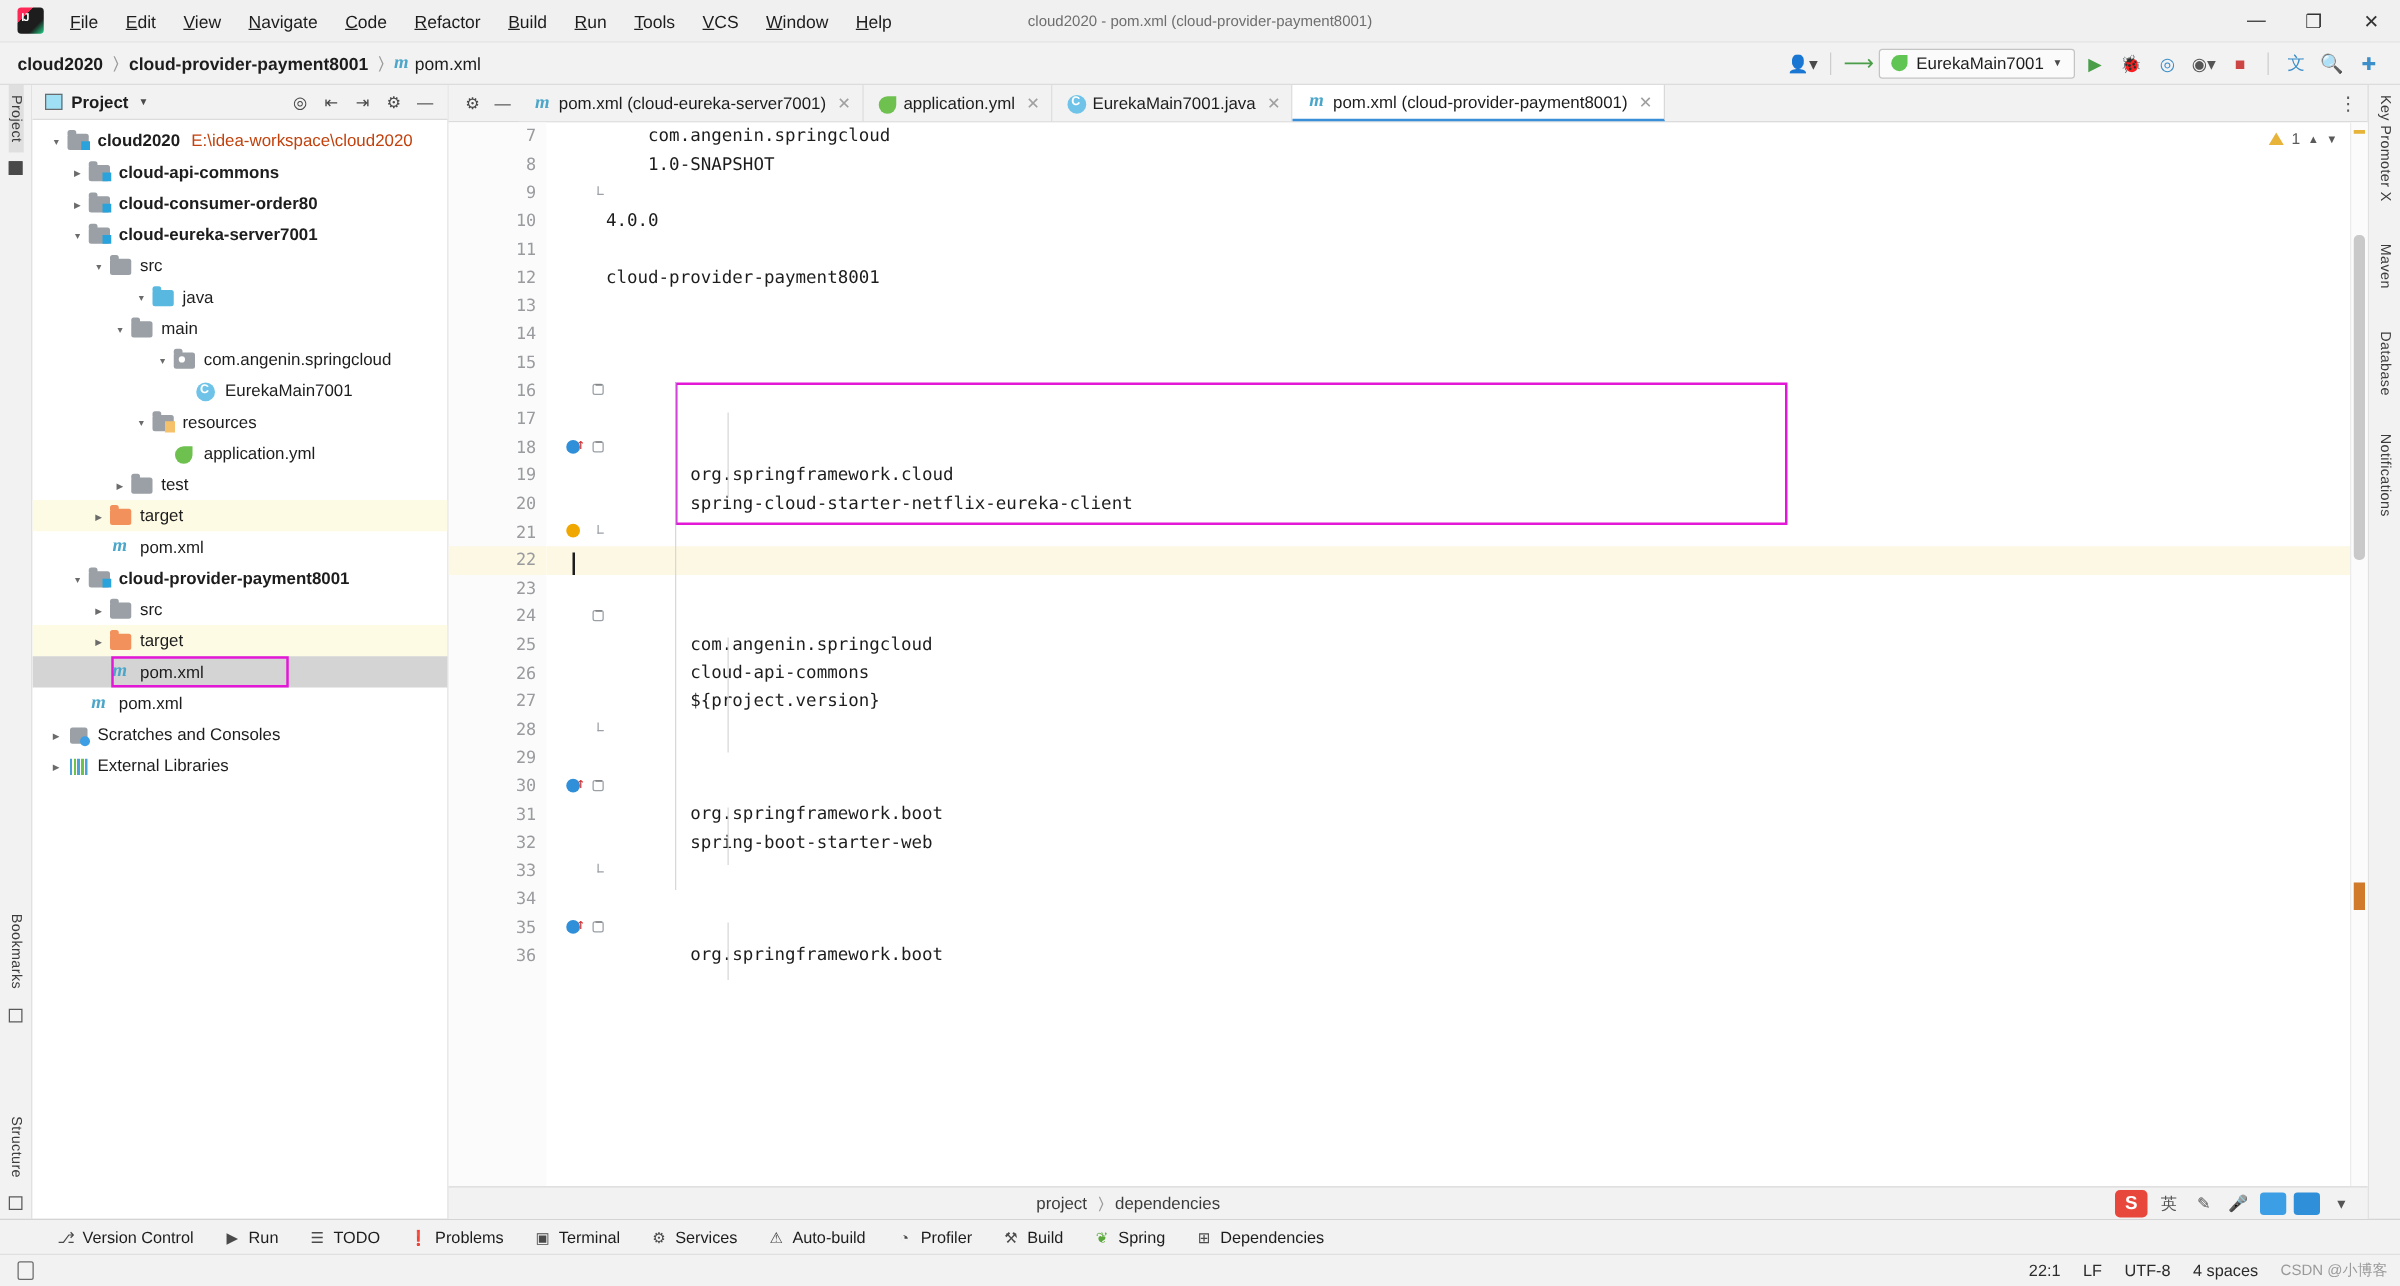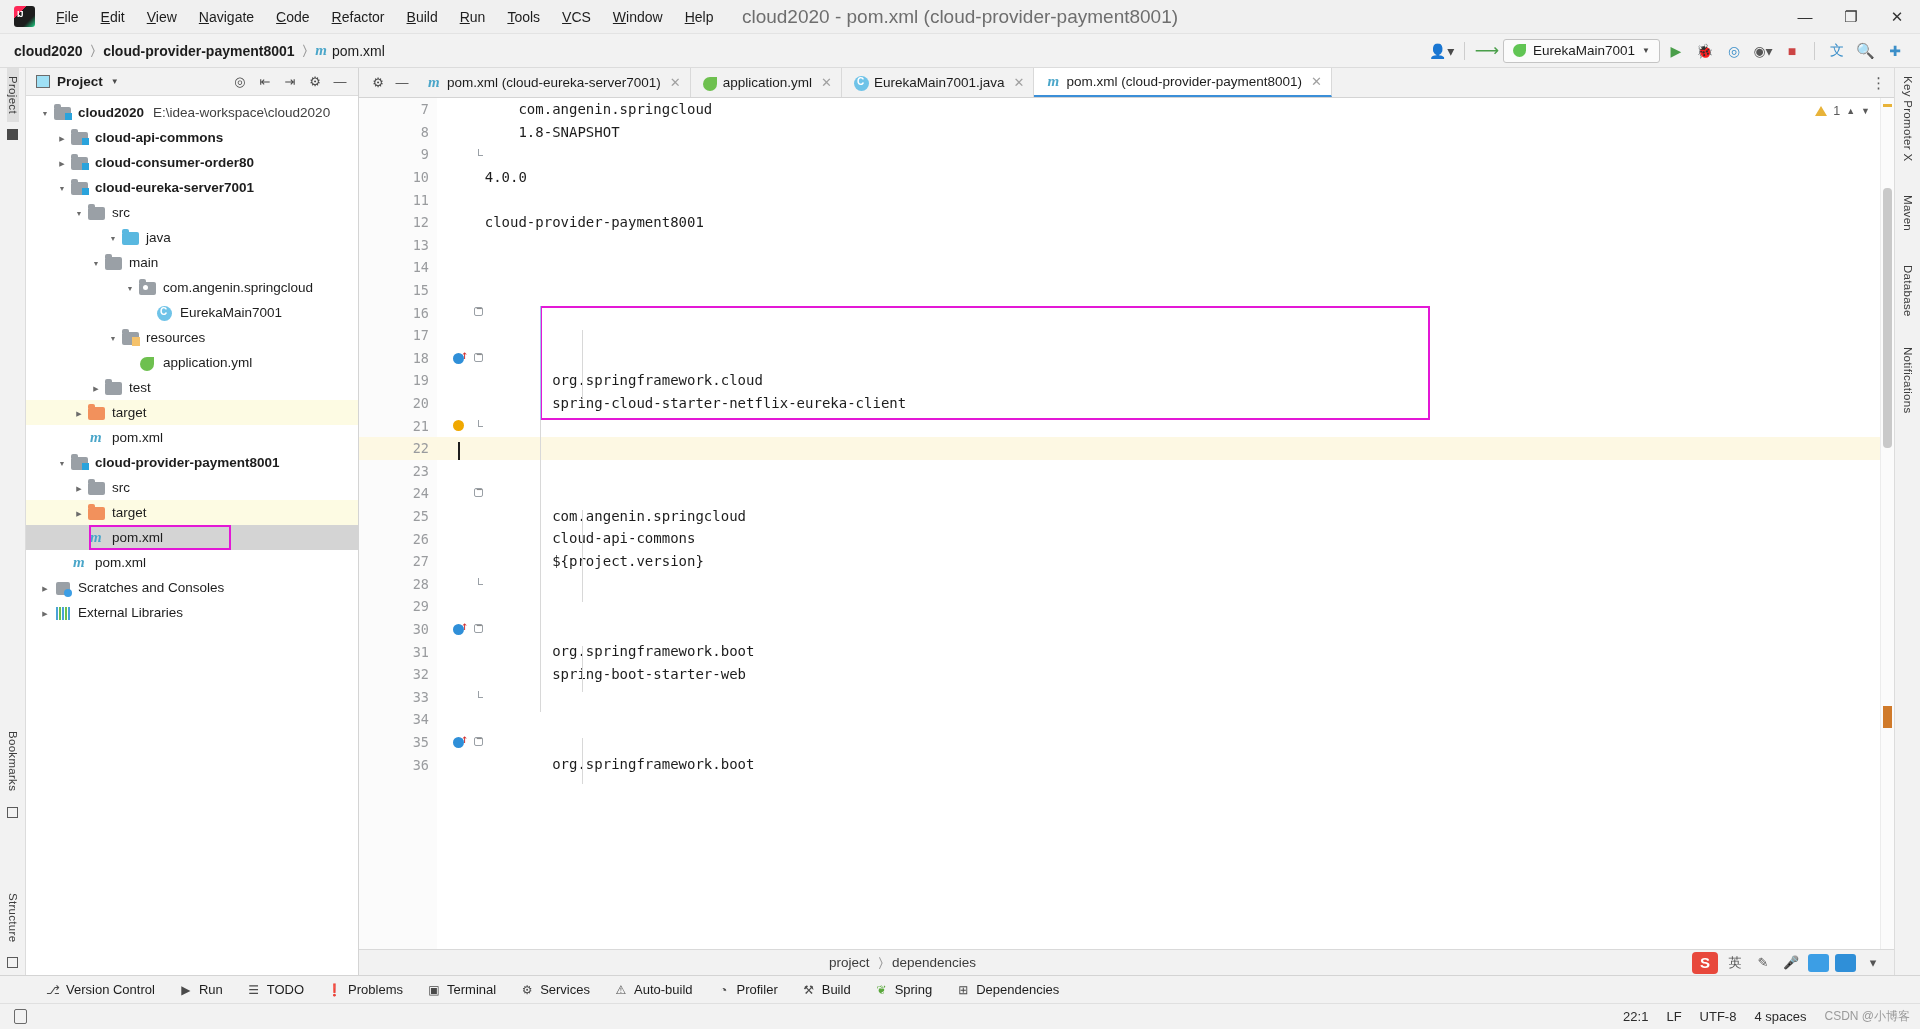--- a/index.html
+++ b/index.html
@@ -14,21 +14,21 @@
   .titlebar { height:34px; background:#f0f0f0; display:flex; align-items:center;
               border-bottom:1px solid #e3e3e3; position:relative; flex:0 0 34px; }
   .ij-logo { width:21px; height:21px; margin:0 10px 0 14px; border-radius:3px;
              background:linear-gradient(135deg,#fe2857 0%,#fe2857 30%,#1d1d1d 30%,#1d1d1d 70%,#21d789 100%);
              position:relative; }
   .ij-logo:after { content:"IJ"; position:absolute; left:3px; top:3px; font-size:9px;
                    color:#fff; font-weight:bold; letter-spacing:-1px; }
   .menu { display:flex; align-items:center; gap:0px; }
   .menu-item { padding:4px 11px; font-size:14px; color:#1d1d1d; cursor:default; }
   .menu-item u { text-decoration:underline; }
-  .win-title { position:absolute; left:0; right:0; text-align:center; font-size:19px;
+  .win-title { position:absolute; left:0; right:0; text-align:center; font-size:12px;
                color:#6e6e6e; pointer-events:none; }
   .win-buttons { margin-left:auto; display:flex; height:34px; }
   .win-btn { width:46px; height:34px; display:flex; align-items:center; justify-content:center;
              font-size:15px; color:#333; }
 
   
   .navbar { height:34px; background:#f2f2f2; display:flex; align-items:center;
             border-bottom:1px solid #dcdcdc; flex:0 0 34px; padding-left:14px; }
   .crumb { font-size:14px; font-weight:bold; color:#1d1d1d; }
   .crumb.plain { font-weight:normal; }
@@ -93,21 +93,21 @@
   .javaico { position:absolute; top:1px; left:1px; width:15px; height:15px; border-radius:50%;
              background:#6fc3e8; }
   .javaico:after { content:"C"; position:absolute; color:#fff; font-size:10px; left:3px; top:0px; font-weight:bold; }
   .libico { position:absolute; top:2px; left:2px; width:14px; height:13px;
             background:repeating-linear-gradient(90deg,#4aa3d6 0 2px,#fff 2px 3px,#6cc24a 3px 5px,#fff 5px 6px,#4aa3d6 6px 8px,#fff 8px 9px,#6cc24a 9px 11px,#fff 11px 12px,#4aa3d6 12px 14px); }
   .scrico { position:absolute; top:2px; left:2px; width:14px; height:13px; background:#9aa0a6; border-radius:2px; }
   .scrico:after { content:""; position:absolute; right:-2px; bottom:-2px; width:8px; height:8px;
                   border-radius:50%; background:#3c9ee5; }
   .nlabel { color:#1d1d1d; }
   .nlabel.bold { font-weight:bold; }
-  .npath { color:#404040; margin-left:9px; }
+  .npath { color:#c2410c; margin-left:9px; }
   .magenta-box { outline:2.5px solid #e318d6; outline-offset:-1px; }
 
   
   .editor-col { flex:1; display:flex; flex-direction:column; min-width:0; background:#fff; }
   .tabs { height:30px; background:#f2f2f2; display:flex; align-items:stretch;
           border-bottom:1px solid #d4d4d4; flex:0 0 30px; }
   .tab-tools { display:flex; align-items:center; padding:0 2px 0 8px; gap:2px; }
   .tab-tool { width:22px; height:22px; display:flex; align-items:center; justify-content:center;
               color:#4a4a4a; font-size:13px; }
   .tab { display:flex; align-items:center; gap:6px; padding:0 9px 0 11px;
@@ -568,21 +568,21 @@
               <span class="fold start"></span>
             </div>
             <div class="gline">
               <span>36</span>
             </div>
           </div>
         <div class="code-area" id="codearea">
           <div class="overlay-box" style="left:103px; top:208px; width:890px; height:114px;"></div>
           <div class="caret" style="left:21px; top:344px; height:18px;"></div>
         <div class="cline">        <span class="tag"><groupid></groupid></span><span class="txt">com.angenin.springcloud</span><span class="tag"></span></div>
-            <div class="cline">        <span class="tag"><version></version></span><span class="txt">1.8-SNAPSHOT</span><span class="tag"></span></div>
+            <div class="cline">        <span class="tag"><version></version></span><span class="txt">1.0-SNAPSHOT</span><span class="tag"></span></div>
             <div class="cline">    <span class="tagb"></span></div>
             <div class="cline">    <span class="tagb"><modelversion></modelversion></span><span class="txt">4.0.0</span><span class="tagb"></span></div>
             <div class="cline"></div>
             <div class="cline">    <span class="tagb"><artifactid></artifactid></span><span class="txt">cloud-provider-payment8001</span><span class="tagb"></span></div>
             <div class="cline"></div>
             <div class="cline"></div>
             <div class="cline"></div>
             <div class="cline">    <span class="tagb"><dependencies></dependencies></span></div>
             <div class="cline">        <span class="cmt"></span></div>
             <div class="cline">        <span class="tag2"><dependency></dependency></span></div>

